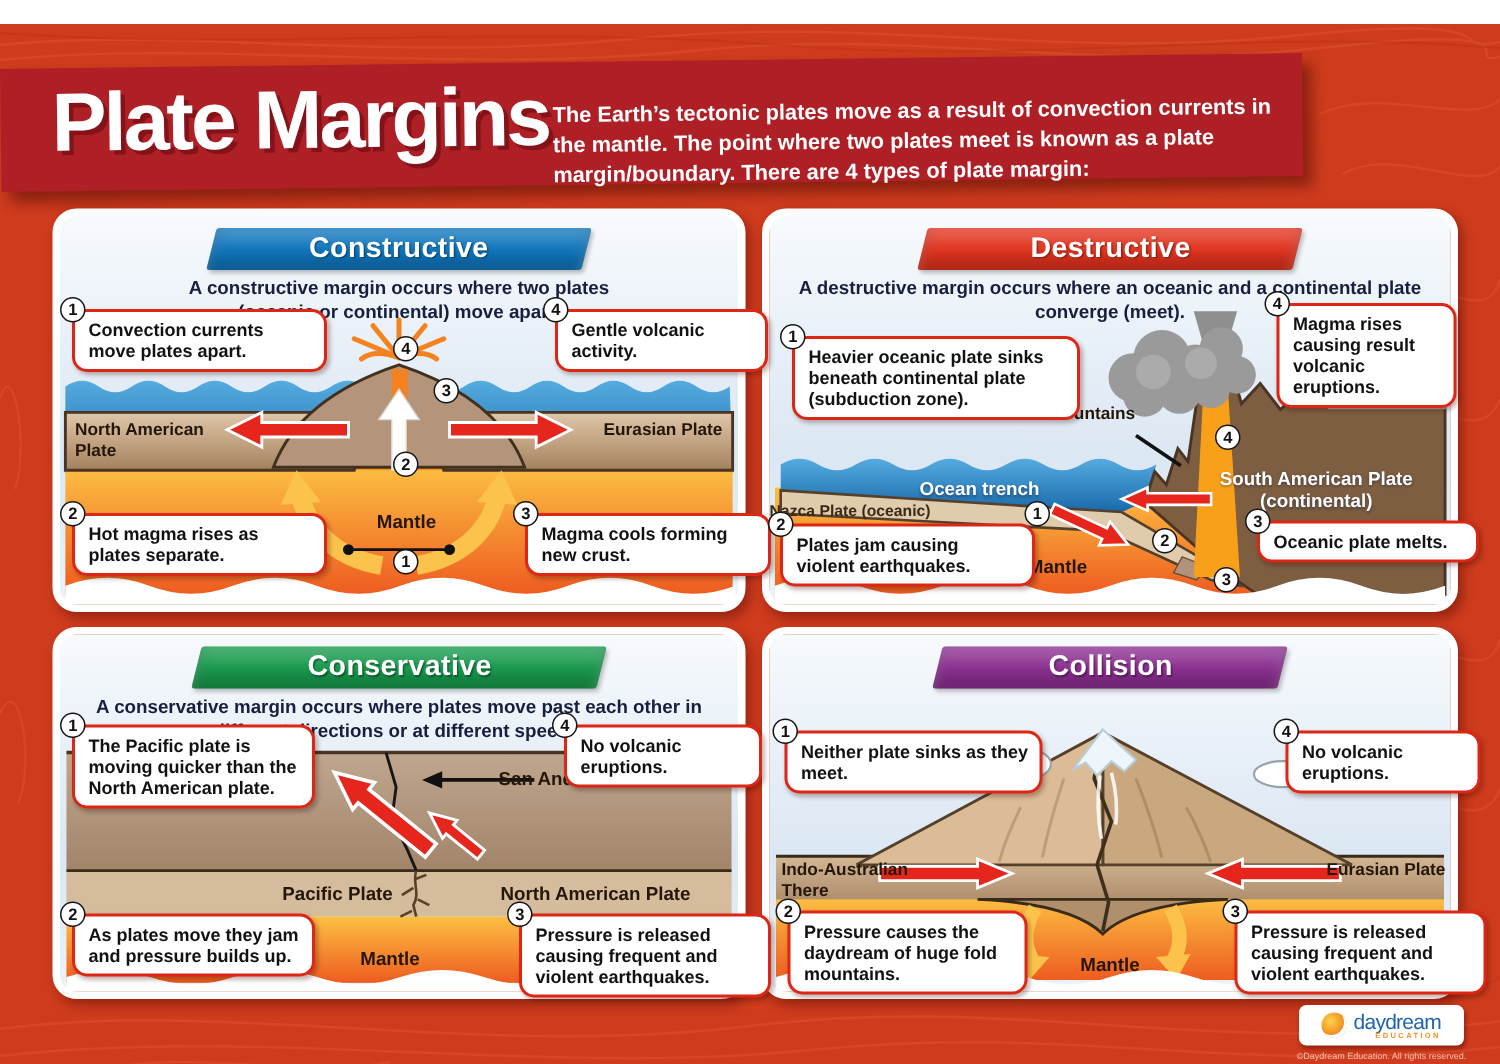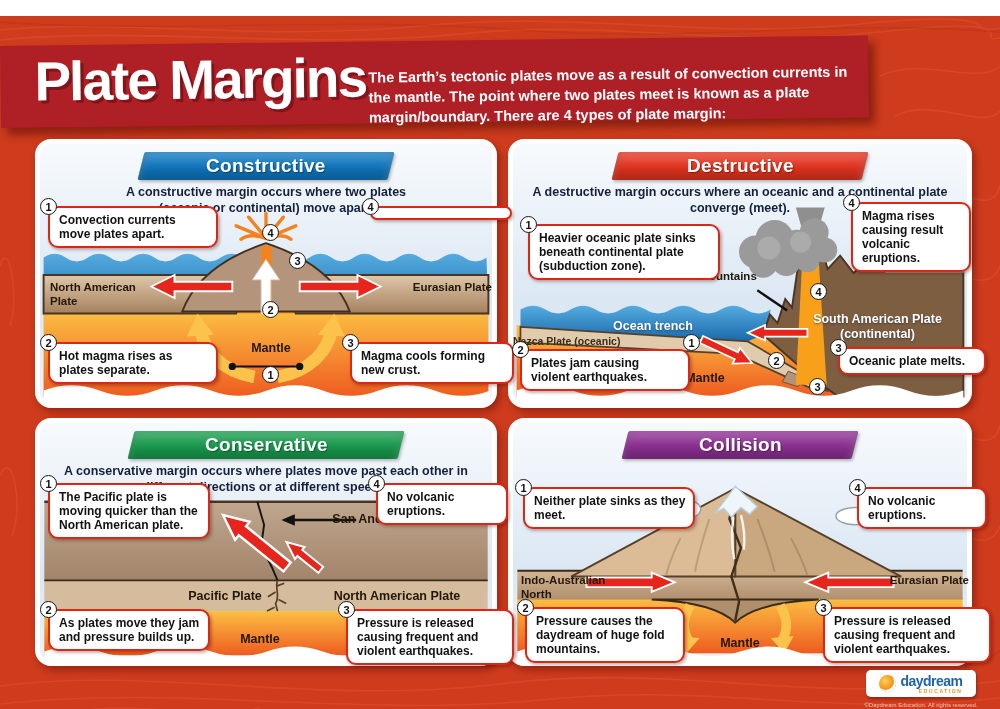--- a/index.html
+++ b/index.html
@@ -23,38 +23,38 @@
   .banner{position:relative;z-index:4;margin:8px auto 4px;height:28px;transform:skewX(-14deg);
     display:flex;align-items:center;justify-content:center;border-radius:2px;
     box-shadow:inset 0 9px 9px rgba(255,255,255,.22),inset 0 -8px 9px rgba(0,0,0,.22),2px 2px 3px rgba(0,0,0,.25);}
   .banner>span{transform:skewX(14deg);color:#fff;font-weight:bold;font-size:19px;letter-spacing:.3px;
     text-shadow:1px 1px 1px rgba(0,0,0,.35);}
   .desc{position:relative;z-index:4;font-weight:bold;color:#16203e;font-size:12.5px;line-height:1.28;
     text-align:center;margin:2px auto 0;}
   .diagram{position:absolute;inset:0;width:100%;height:100%;z-index:1;}
   .dlabel{position:absolute;z-index:3;font-weight:bold;font-size:11.5px;line-height:1.18;color:#241708;}
   .dlabel.center{text-align:center;}
-  .dlabel.right{text-align:right;}
+  .dlabel.right{text-align:center;}
   .dlabel.white{color:#fff;font-size:12.5px;text-shadow:0 1px 2px rgba(20,30,60,.55);}
   .dlabel.big{font-size:12.5px;}
   .callout{position:absolute;z-index:5;background:#fff;border:2.5px solid #dd2716;border-radius:10px;
     padding:5px 7px 5px 9px;box-shadow:1.5px 2px 3px rgba(60,10,0,.3);}
   .ctext{font-weight:bold;font-size:12px;line-height:1.17;color:#121212;display:block;}
   .cnum,.mk{position:absolute;width:17px;height:17px;border:1.8px solid #161616;border-radius:50%;
     background:#fff;color:#111;font-weight:bold;font-size:11px;line-height:17px;text-align:center;
     box-sizing:border-box;z-index:6;}
   .cnum{left:-10px;top:-10px;}
   .mk{z-index:4;}
   
   .logo-box{position:absolute;left:866px;top:654px;width:110px;height:27px;background:#fff;border-radius:5px;
     display:flex;align-items:center;justify-content:center;gap:4px;box-shadow:1px 2px 3px rgba(60,0,0,.4);z-index:8;}
   .logo-icon{width:17px;height:17px;border-radius:50%;background:radial-gradient(circle at 35% 35%,#ffd24a 0%,#f29022 55%,#e86d15 100%);
     box-shadow:inset -2px -2px 0 #fff;}
   .logo-words{display:flex;flex-direction:column;align-items:flex-end;line-height:1;}
-  .logo-name{color:#1d64ad;font-weight:bold;font-size:14px;letter-spacing:-.5px;}
+  .logo-name{color:#1d64ad;font-weight:normal;font-size:14px;letter-spacing:-.5px;}
   .logo-sub{color:#f29022;font-weight:bold;font-size:5px;letter-spacing:1.6px;margin-top:1px;}
   .fine-print{position:absolute;left:858px;top:686px;width:126px;text-align:center;font-size:6px;
     color:rgba(255,223,205,.8);z-index:8;}
 </style>
 </head>
 <body>
 
 <div class="poster">
 
   <svg class="contours" viewBox="0 0 1000 709">
@@ -153,20 +153,21 @@
     <span class="mk" style="left:222px;top:157px">2</span>
     <span class="mk" style="left:249px;top:108px">3</span>
     <span class="mk" style="left:222px;top:80px">4</span>
 
     <div class="callout" style="left:8px;top:62px;width:150px">
       <span class="cnum">1</span>
       <span class="ctext">Convection currents move plates apart.</span>
     </div>
     <div class="callout" style="left:330px;top:62px;width:122px">
       <span class="cnum">4</span>
+      <span class="ctext">Gentle volcanic activity.</span>
     </div>
     <div class="callout" style="left:8px;top:198px;width:150px">
       <span class="cnum">2</span>
       <span class="ctext">Hot magma rises as plates separate.</span>
     </div>
     <div class="callout" style="left:310px;top:198px;width:144px">
       <span class="cnum">3</span>
       <span class="ctext">Magma cools forming new crust.</span>
     </div>
   </section>
@@ -335,21 +336,21 @@
       </g>
       <g fill="#fbc34b">
         <path d="M180,190 C173,202 171,214 178,226" stroke="#fbc34b" stroke-width="10" fill="none"></path>
         <polygon points="166,222 190,224 176,240"></polygon>
         <path d="M274,190 C281,202 283,214 276,226" stroke="#fbc34b" stroke-width="10" fill="none"></path>
         <polygon points="264,224 288,222 278,240"></polygon>
       </g>
       <path fill="#fff" d="M0,238 q29,-10 58,0 t58,0 t58,0 t58,0 t58,0 t58,0 t58,0 t58,0 L464,248 L0,248 Z"></path>
     </svg>
 
-    <div class="dlabel" style="left:8px;top:151px;width:108px">Indo-Australian North</div>
+    <div class="dlabel" style="left:8px;top:151px;width:108px">Indo-Australian There</div>
     <div class="dlabel right" style="left:366px;top:151px;width:90px">Eurasian Plate</div>
     <div class="dlabel center big" style="left:187px;top:213px;width:80px">Mantle</div>
 
     <div class="callout" style="left:10px;top:64px;width:152px">
       <span class="cnum">1</span>
       <span class="ctext">Neither plate sinks as they meet.</span>
     </div>
     <div class="callout" style="left:344px;top:64px;width:110px">
       <span class="cnum">4</span>
       <span class="ctext">No volcanic eruptions.</span>

